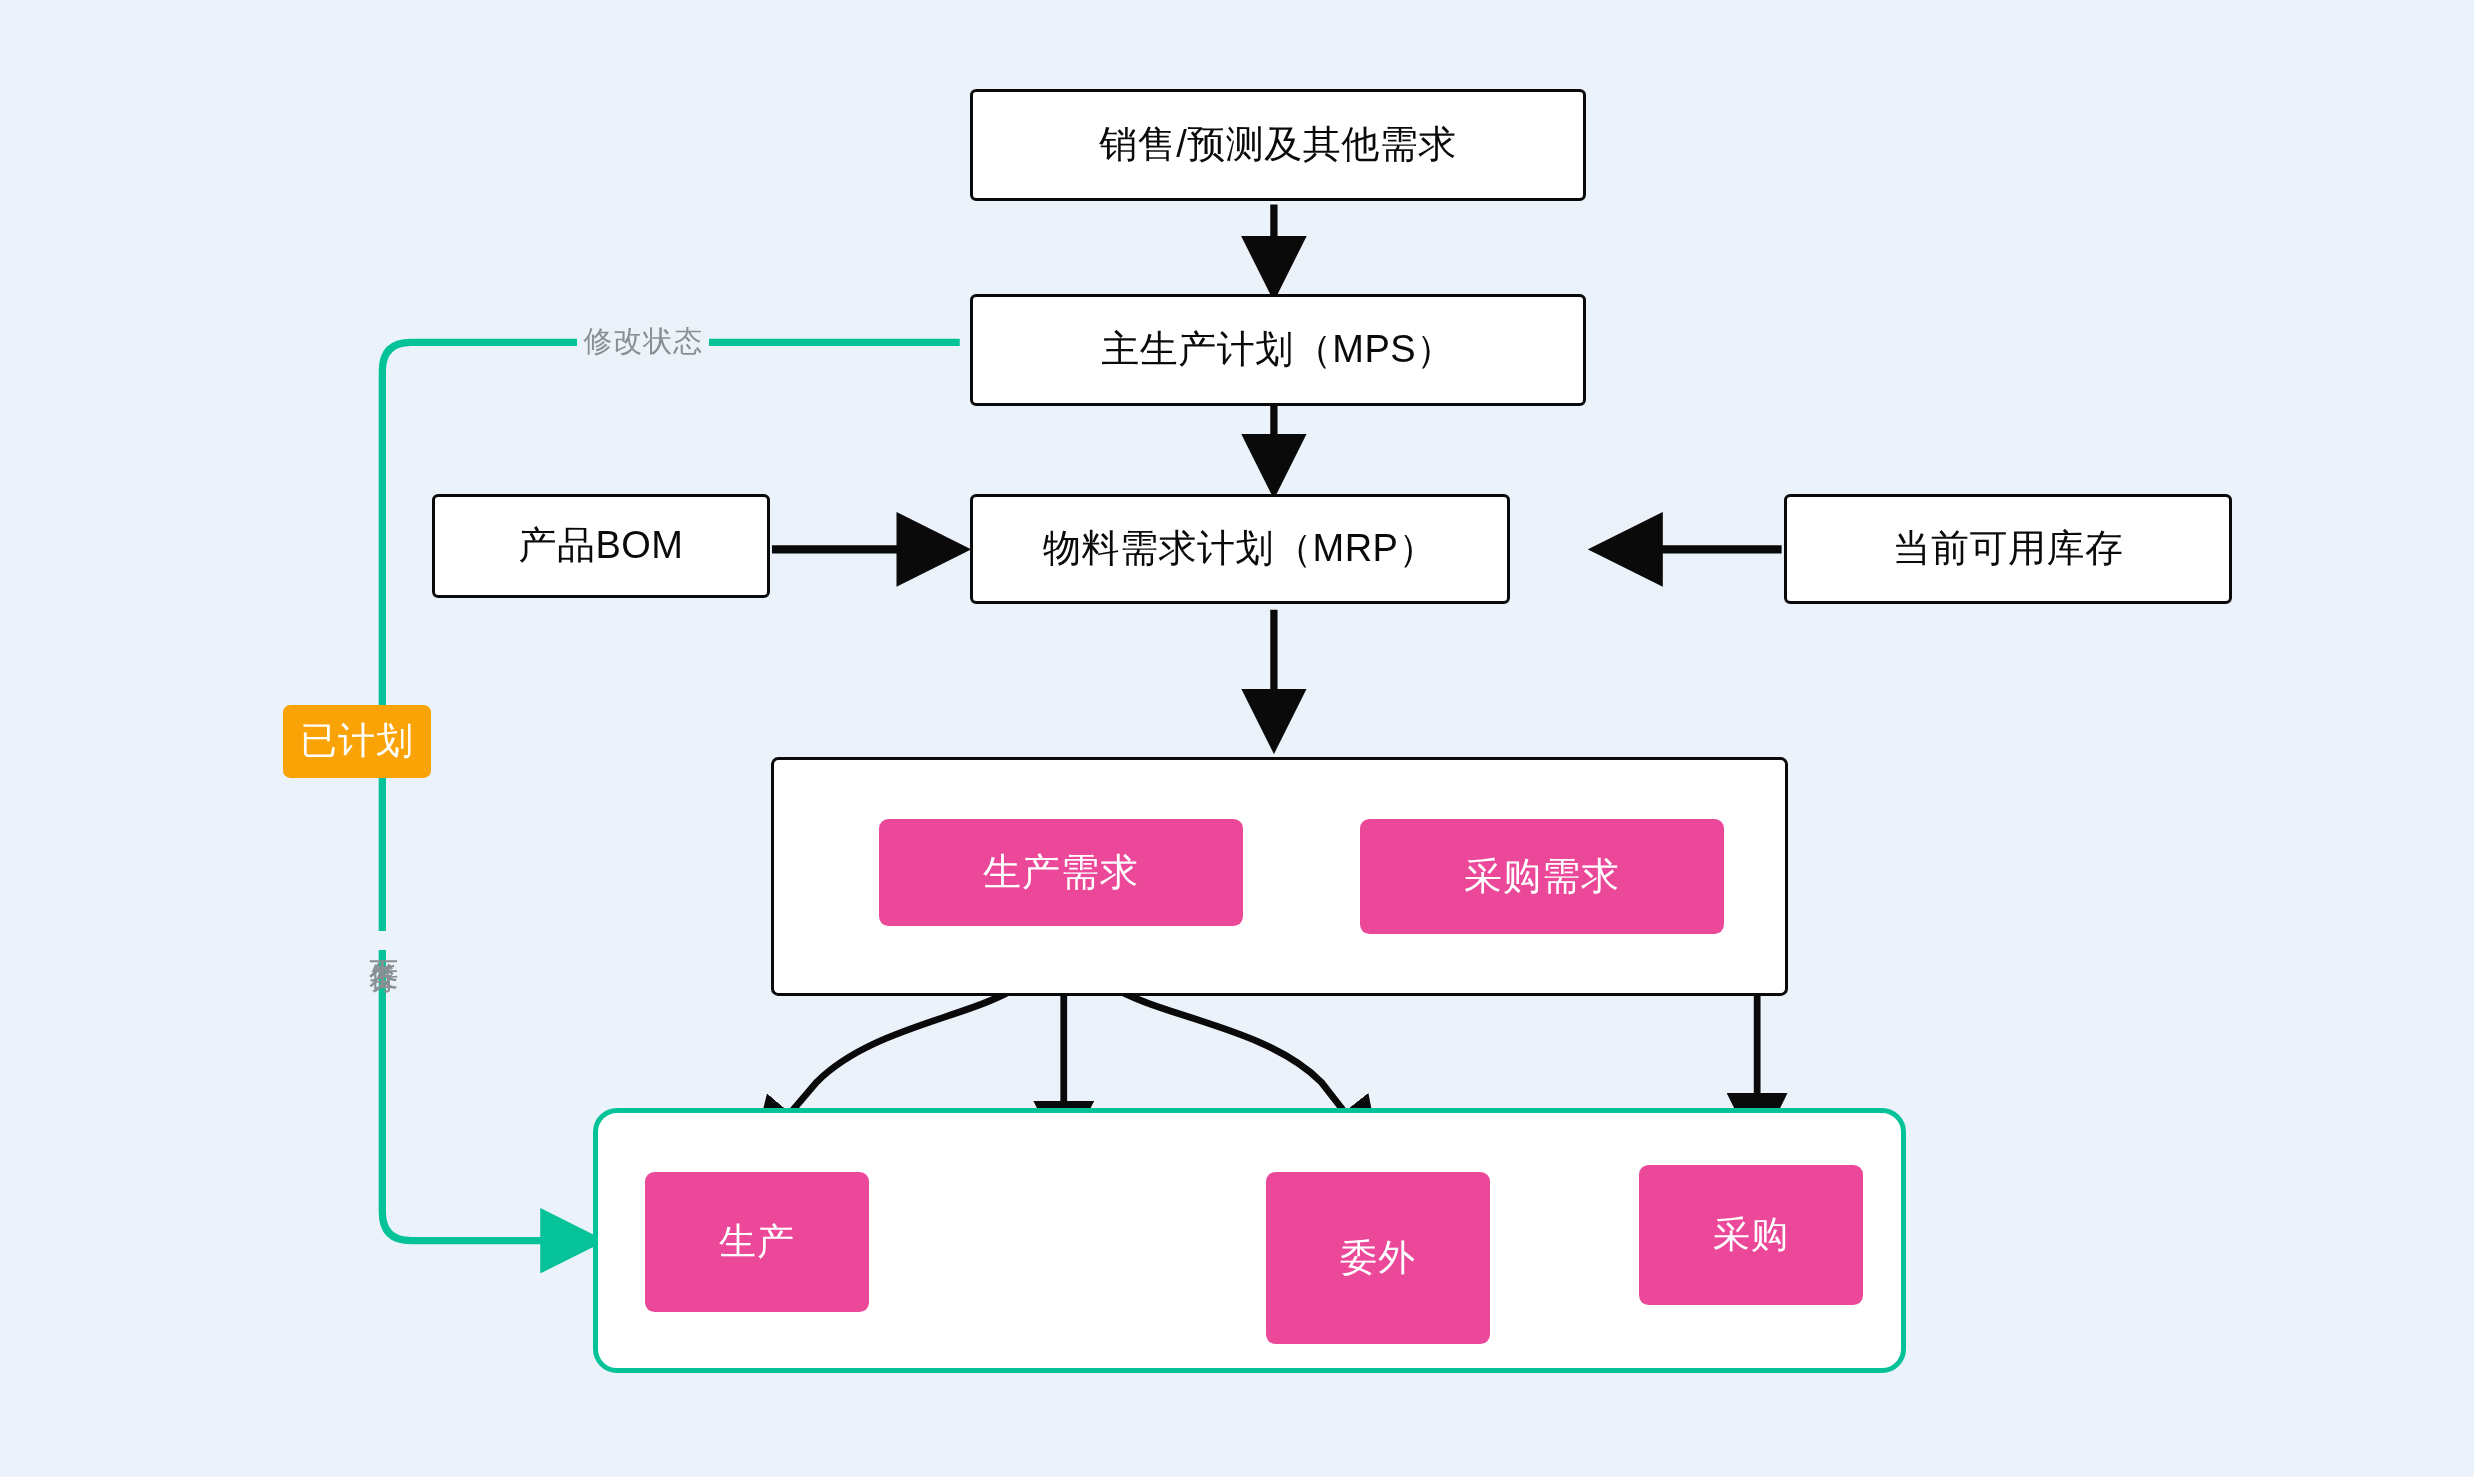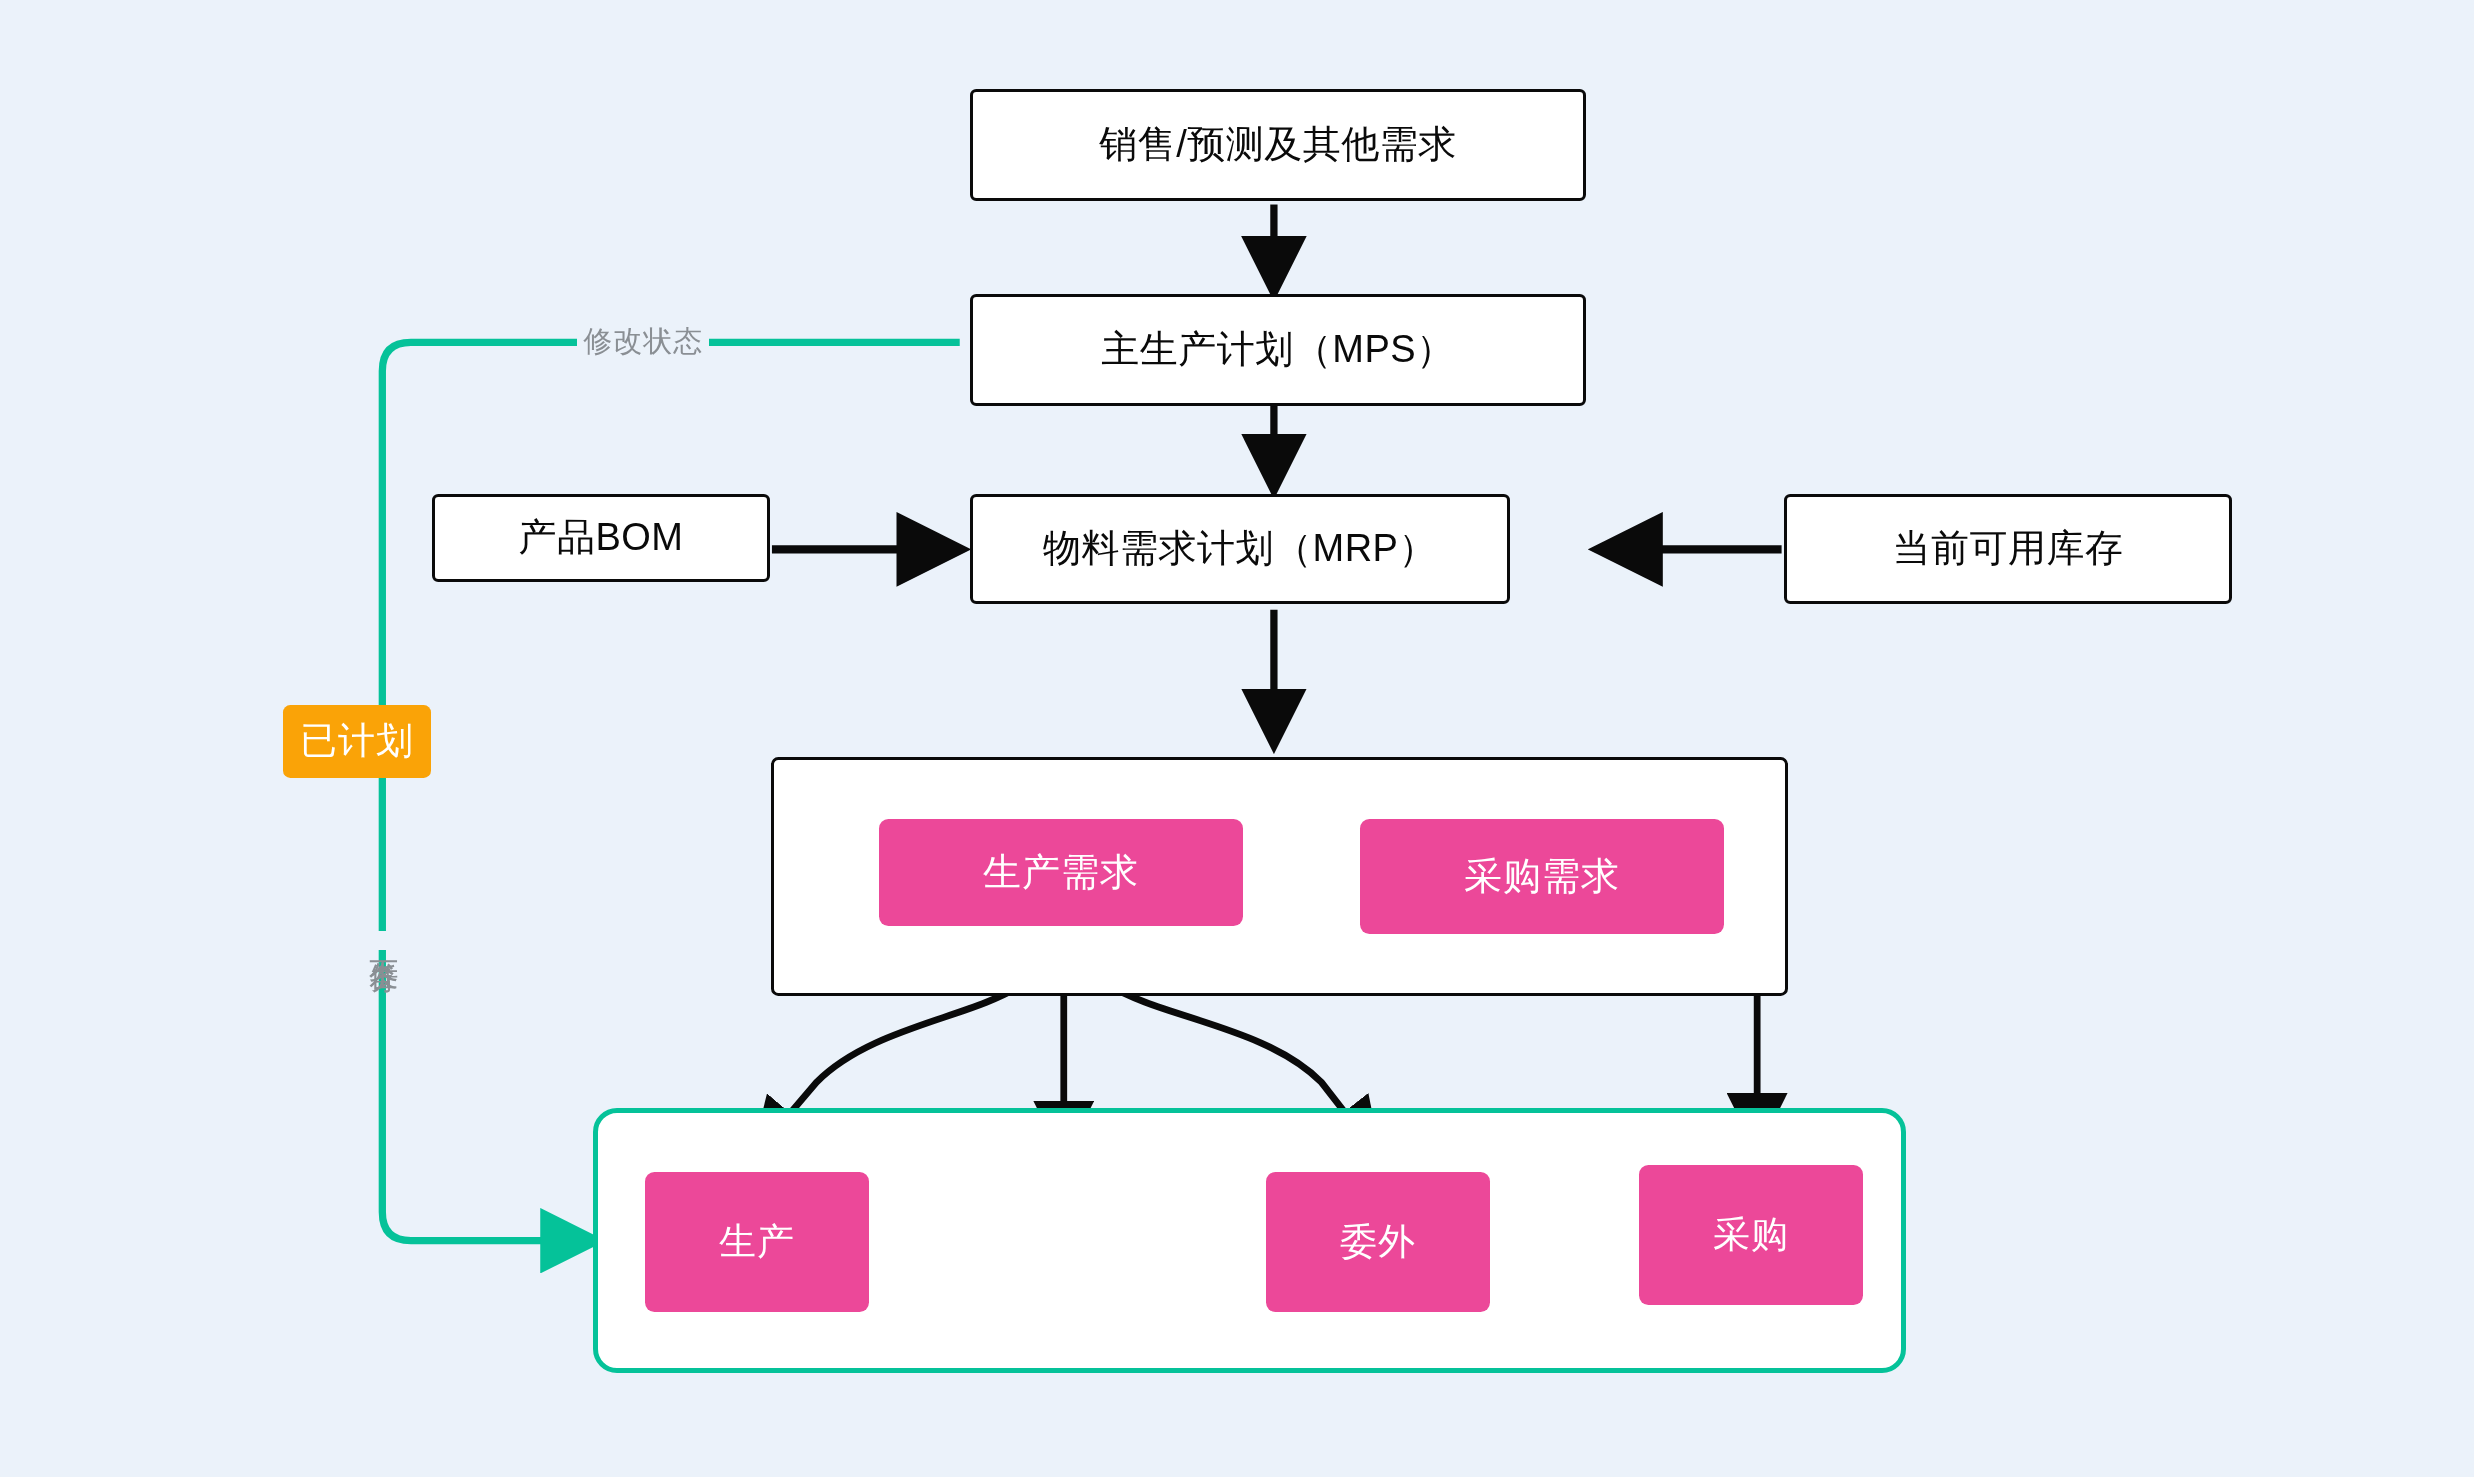--- a/index.html
+++ b/index.html
@@ -135,21 +135,21 @@
   </svg>
 
   <div class="node plain" style="left:970px; top:89px; width:616px; height:112px;">
     <span>销售/预测及其他需求</span>
   </div>
 
   <div class="node plain" style="left:970px; top:294px; width:616px; height:112px;">
     <span>主生产计划（MPS）</span>
   </div>
 
-  <div class="node plain" style="left:432px; top:494px; width:338px; height:88px;">
+  <div class="node plain" style="left:432px; top:494px; width:338px; height:104px;">
     <span>产品BOM</span>
   </div>
 
   <div class="node plain" style="left:970px; top:494px; width:540px; height:110px;">
     <span>物料需求计划（MRP）</span>
   </div>
 
   <div class="node plain" style="left:1784px; top:494px; width:448px; height:110px;">
     <span>当前可用库存</span>
   </div>
@@ -164,21 +164,21 @@
     <span>采购需求</span>
   </div>
 
   <div class="group-green" style="left:593px; top:1108px; width:1313px; height:265px;"></div>
 
   <div class="node chip chip-sm" style="left:645px; top:1172px; width:224px; height:140px;">
     <span>生产</span>
   </div>
 
 
-  <div class="node chip chip-sm" style="left:1266px; top:1172px; width:224px; height:140px;">
+  <div class="node chip chip-sm" style="left:1266px; top:1172px; width:224px; height:172px;">
     <span>委外</span>
   </div>
 
   <div class="node chip chip-sm" style="left:1639px; top:1165px; width:224px; height:140px;">
     <span>采购</span>
   </div>
 
   <div class="node status" style="left:283px; top:705px; width:148px; height:73px;">
     <span>已计划</span>
   </div>

